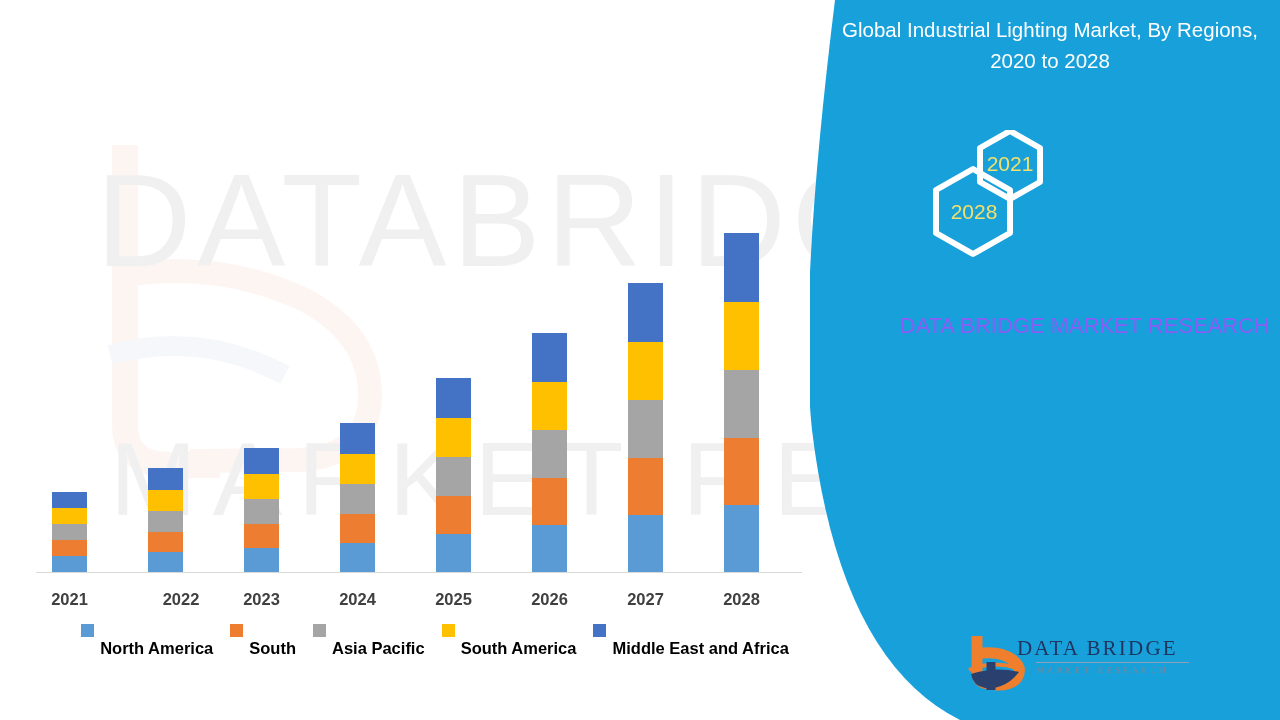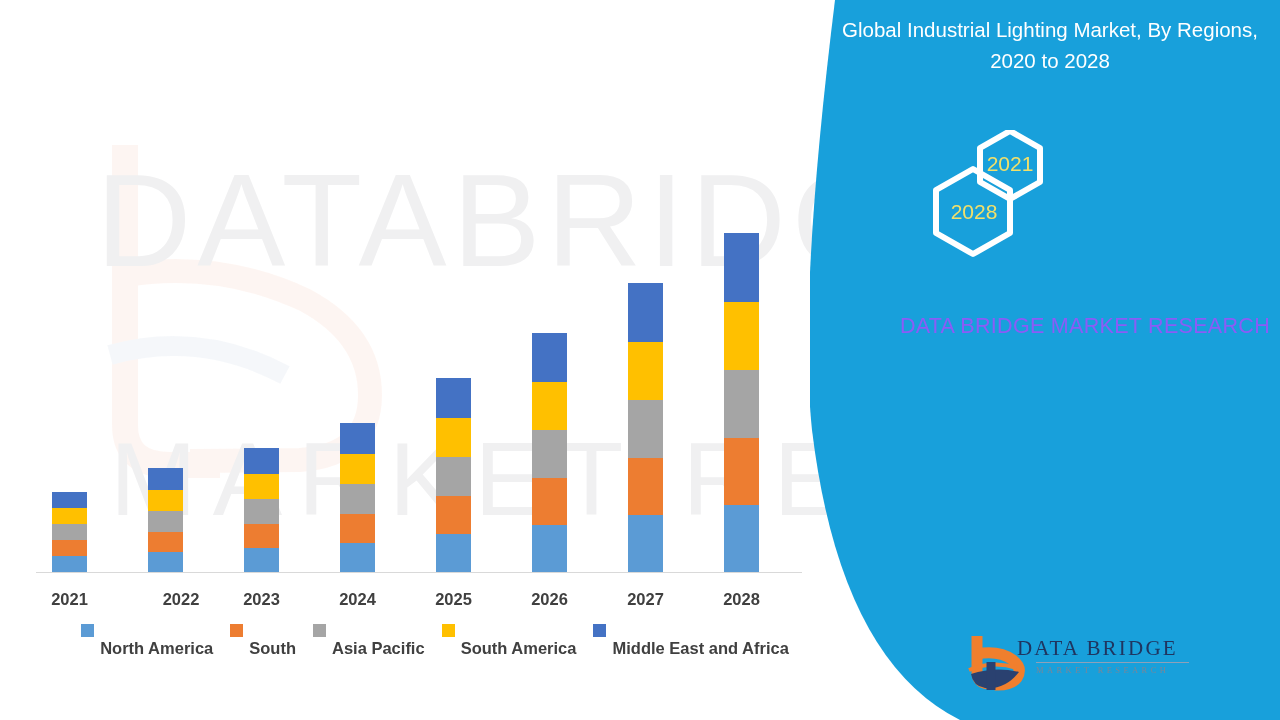--- a/index.html
+++ b/index.html
@@ -29,21 +29,21 @@
   .seg{width:100%;display:block;}
 
   .xlabels{position:absolute;left:0;top:590px;width:820px;height:24px;}
   .xlab{position:absolute;font-size:16.5px;color:#404040;font-weight:700;
         text-align:center;width:70px;}
 
   .legend{position:absolute;left:40px;top:618px;width:790px;height:24px;
           display:flex;align-items:center;justify-content:center;gap:17px;}
   .leg-item{display:flex;align-items:center;gap:6px;}
   .leg-sw{width:13px;height:13px;display:block;}
-  .leg-tx{font-size:16.5px;color:#404040;font-weight:700;white-space:nowrap;margin-top:36px;}
+  .leg-tx{font-size:16.5px;color:#000000;font-weight:700;white-space:nowrap;margin-top:36px;}
 
   
   #panel{position:absolute;right:0;top:0;width:470px;height:720px;}
   #panel svg{position:absolute;left:0;top:0;}
   .panel-inner{position:absolute;left:0;top:0;width:470px;height:720px;}
 
   .panel-title{position:absolute;left:20px;top:14px;width:440px;text-align:center;
                color:#ffffff;font-size:20.5px;line-height:31px;font-weight:400;}
 
   .hexwrap{position:absolute;left:0;top:130px;width:470px;height:170px;}

